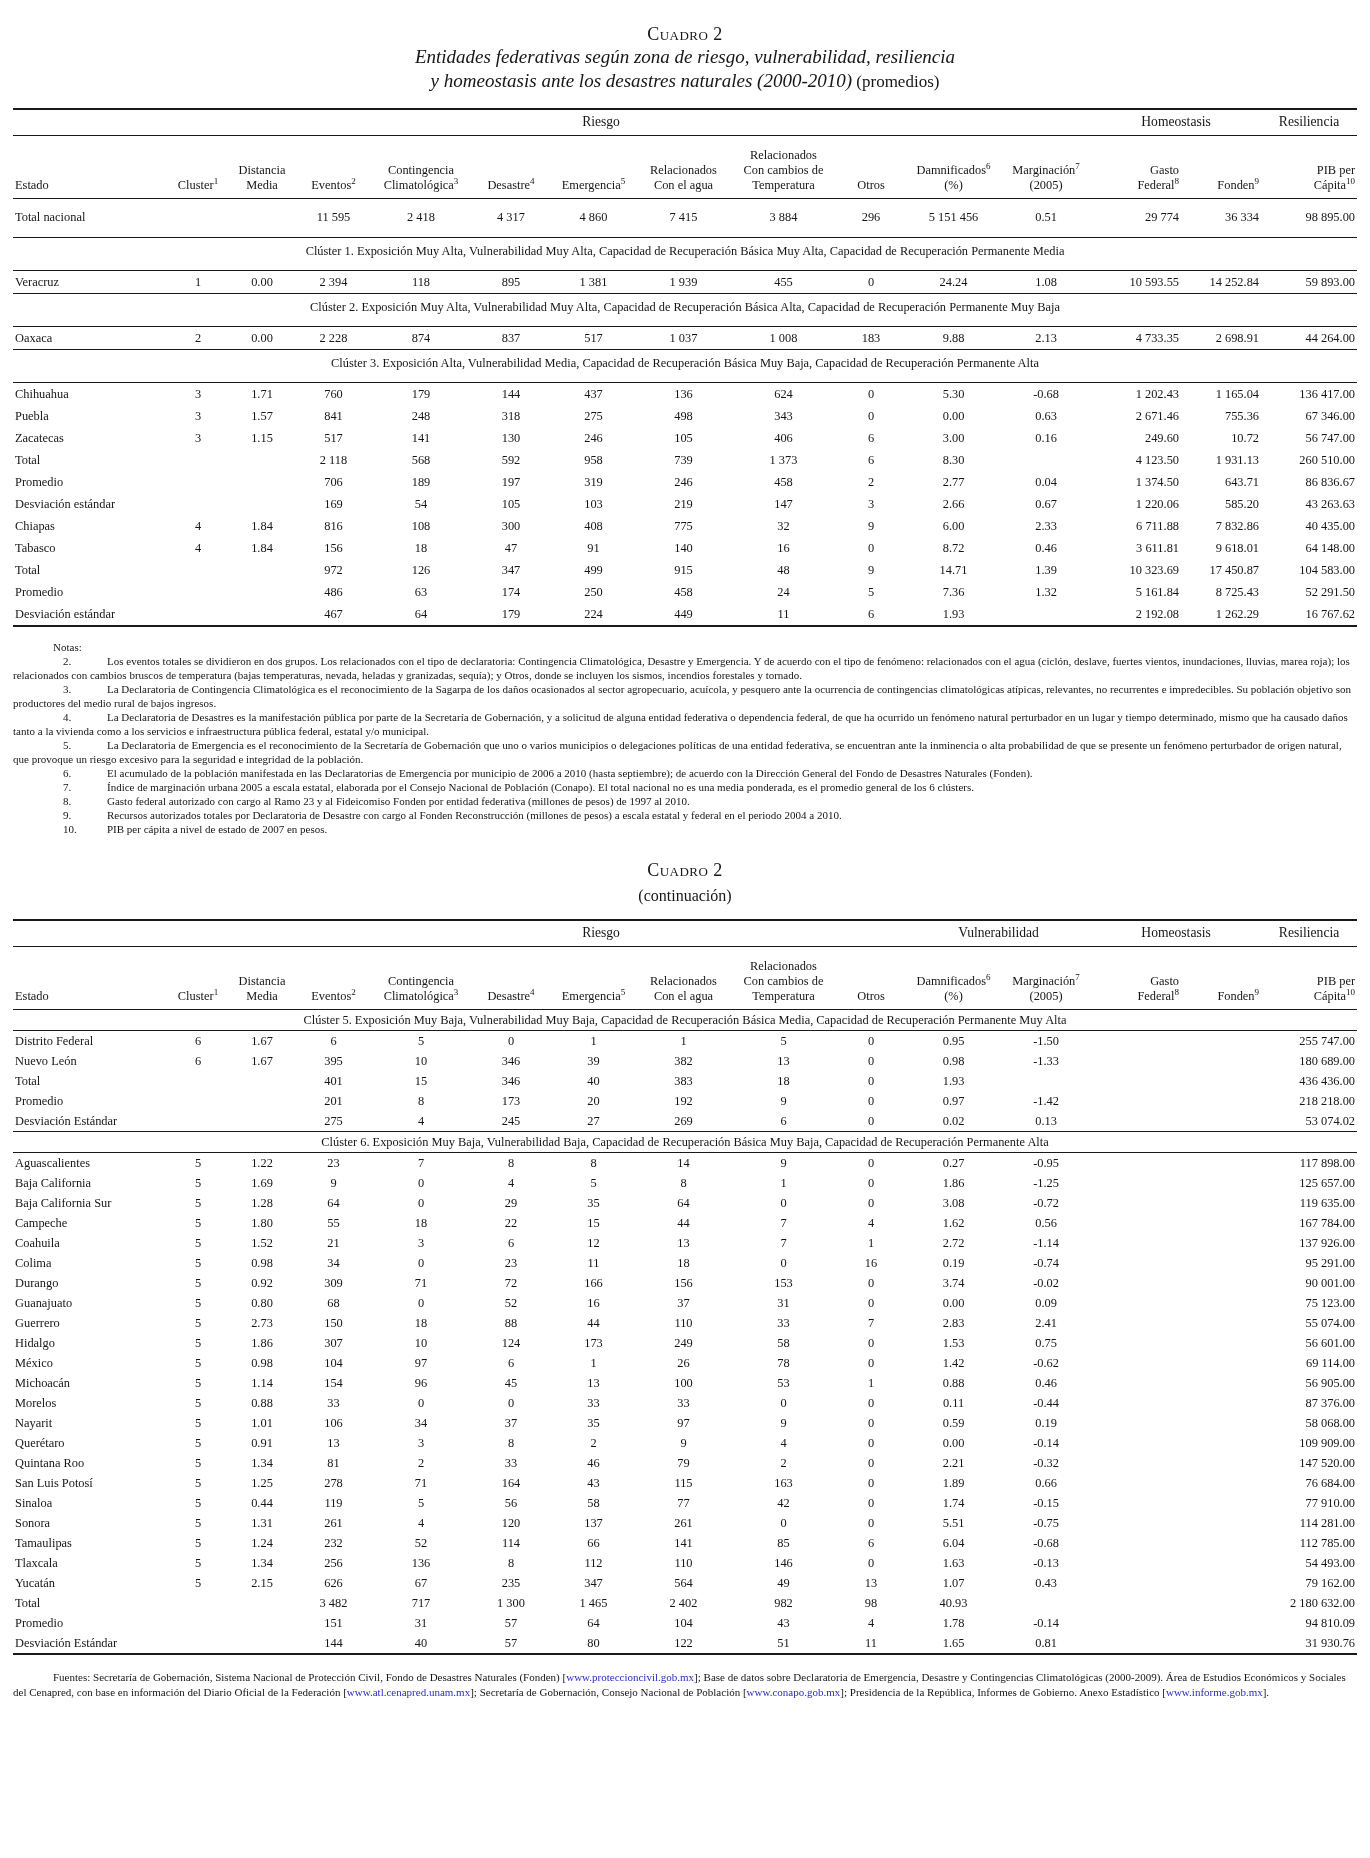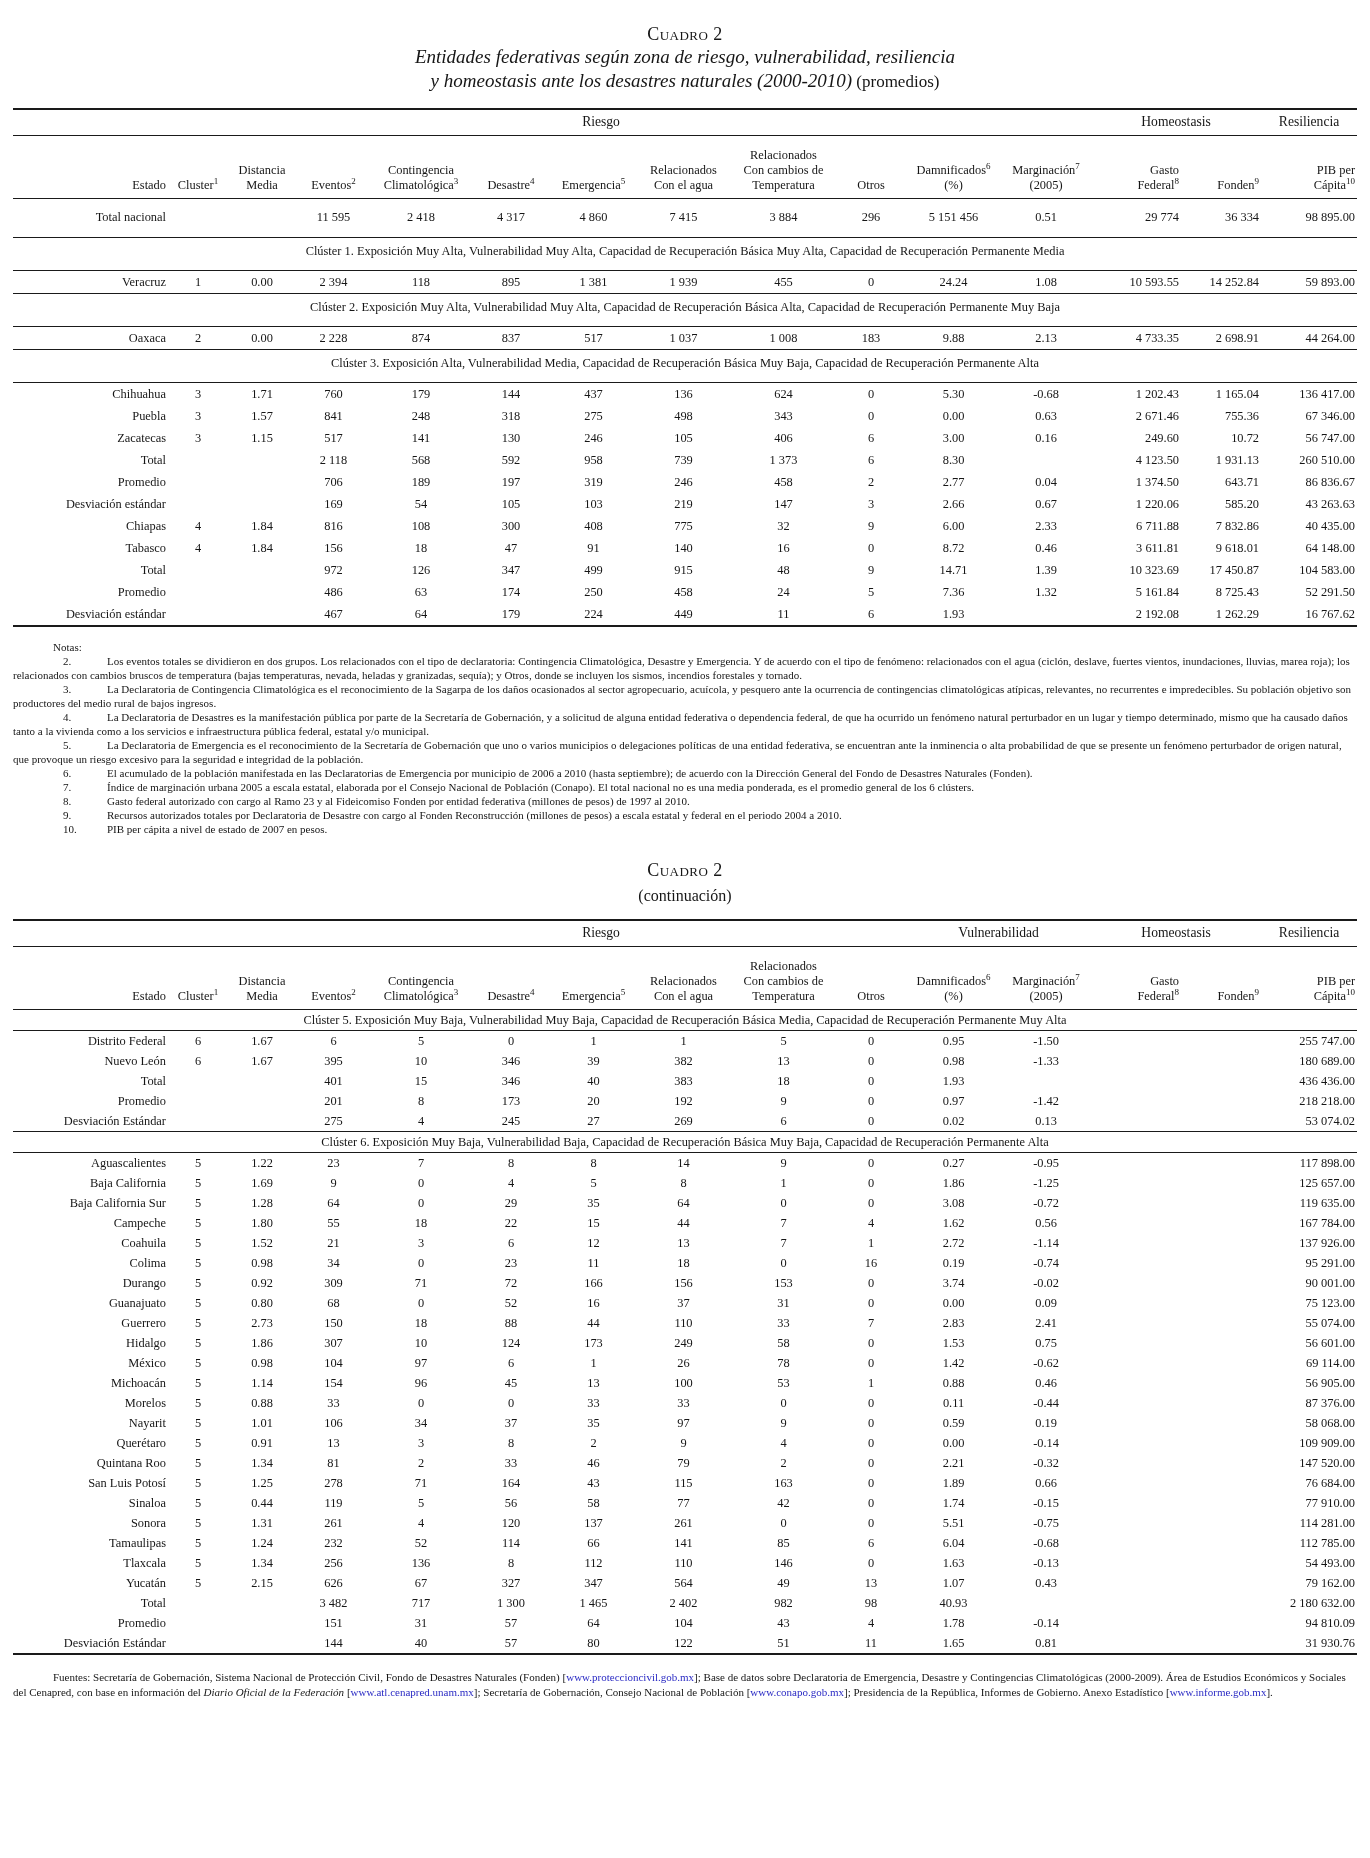--- a/index.html
+++ b/index.html
@@ -20,35 +20,35 @@
   td,th{overflow:hidden;}
   tr.band td{border-top:2px solid #1a1a1a;border-bottom:1px solid #1a1a1a;
         text-align:center;font-size:13.6px;padding:4px 0 5px;}
   tr.colhead th{font-weight:normal;vertical-align:bottom;border-bottom:1px solid #1a1a1a;
         padding:12px 2px 5px;line-height:15px;font-size:12.4px;}
   tr.section td{border-top:1px solid #1a1a1a;border-bottom:1px solid #1a1a1a;
         text-align:center;padding:6px 0 11px;white-space:nowrap;}
   tbody td{padding:3.5px 2px;white-space:nowrap;}
   table.dense tbody td{padding:2.5px 2px;}
   tr.tall td{padding:11px 2px 12px;}
-  .al{text-align:right;}
+  .al{text-align:left;}
   .ac{text-align:center;}
   .ar{text-align:right;}
   sup{font-size:9px;line-height:0;}
 
   
   .notes{margin-top:13px;font-size:11px;line-height:14px;}
   .notes-label{padding-left:40px;}
   .note{margin:0;text-indent:50px;}
   .note-num{display:inline-block;min-width:44px;text-indent:0;}
 
   
   .fuentes{margin-top:15px;font-size:11px;line-height:14.5px;text-indent:40px;}
   .fuentes .link{color:#2b2bc4;cursor:pointer;}
-  .fuentes .it{font-style:italic;}
+  .fuentes .it{}
 </style>
 </head>
 <body>
 
 <div class="page">
 
   <div class="tlabel">Cuadro 2</div>
   <div class="tit">Entidades federativas según zona de riesgo, vulnerabilidad, resiliencia</div>
   <div class="tit"><span>y homeostasis ante los desastres naturales (2000-2010)</span><span class="roman"> (promedios)</span></div>
 
@@ -859,21 +859,21 @@
           <td class="ar"></td>
           <td class="ar"></td>
           <td class="ar">54 493.00</td>
         </tr>
         <tr>
           <td class="al">Yucatán</td>
           <td class="ac">5</td>
           <td class="ac">2.15</td>
           <td class="ac">626</td>
           <td class="ac">67</td>
-          <td class="ac">327</td>
+          <td class="ac">235</td>
           <td class="ac">347</td>
           <td class="ac">564</td>
           <td class="ac">49</td>
           <td class="ac">13</td>
           <td class="ac">1.07</td>
           <td class="ac">0.43</td>
           <td class="ar"></td>
           <td class="ar"></td>
           <td class="ar">79 162.00</td>
         </tr>

